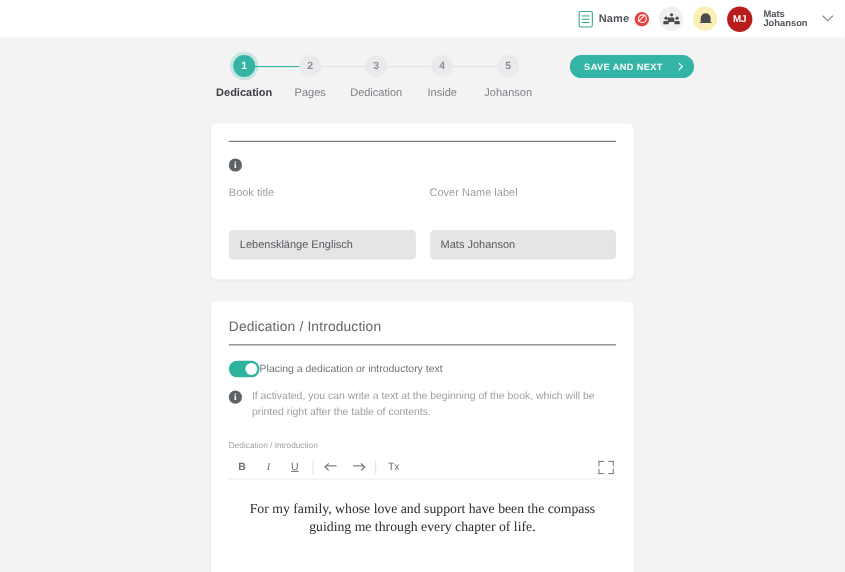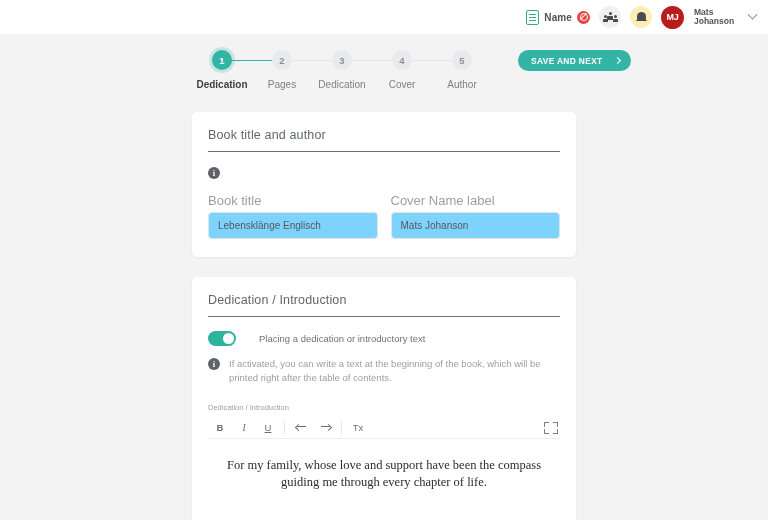--- a/index.html
+++ b/index.html
@@ -289,43 +289,44 @@
     color: #9b9fa4;
     line-height: 14px;
   }
 
   .fields {
     display: flex;
     gap: 13px;
   }
   .field { flex: 1; }
   .field-label {
-    font-size: 13px;
+    font-size: 10px;
     color: #9b9fa4;
     margin-bottom: 4px;
     display: block;
   }
   .field-input {
     width: 100%;
     height: 27px;
     border: 1px solid #e3e4e6;
     border-radius: 4px;
     padding: 0 9px;
     font-size: 10px;
     color: #55595e;
     font-family: "Liberation Sans", sans-serif;
-    background: #7dd3fc;
+    background: #e5e5e5;
     outline: none;
+    margin-top: 24px;
   }
 
   
   .toggle-row {
     display: flex;
     align-items: center;
-    gap: 23px;
+    gap: 0;
     margin-bottom: 11px;
   }
   .switch {
     width: 28px; height: 15px;
     border-radius: 8px;
     background: #2eb39f;
     position: relative;
     cursor: pointer;
     flex: 0 0 auto;
   }
@@ -488,39 +489,38 @@
 
       <div class="step">
         <span class="connector"></span>
         <span class="bubble">3</span>
         <span class="caption">Dedication</span>
       </div>
 
       <div class="step">
         <span class="connector"></span>
         <span class="bubble">4</span>
-        <span class="caption">Cover</span>
+        <span class="caption">Inside</span>
       </div>
 
       <div class="step">
 
         <span class="bubble">5</span>
-        <span class="caption">Author</span>
+        <span class="caption">Johanson</span>
       </div>
 
     </div>
 
     <button class="save-btn">
       <span>SAVE AND NEXT</span>
       <span class="arrow"></span>
     </button>
   </div>
 
   <div class="card first">
-    <div class="card-title">Book title and author</div>
     <div class="title-rule"></div>
 
     <div class="info-row">
       <span class="info-icon">i</span>
     </div>
 
     <div class="fields">
       <div class="field">
         <span class="field-label">Book title</span>
         <input class="field-input" type="text" value="Lebensklänge Englisch" style="">

